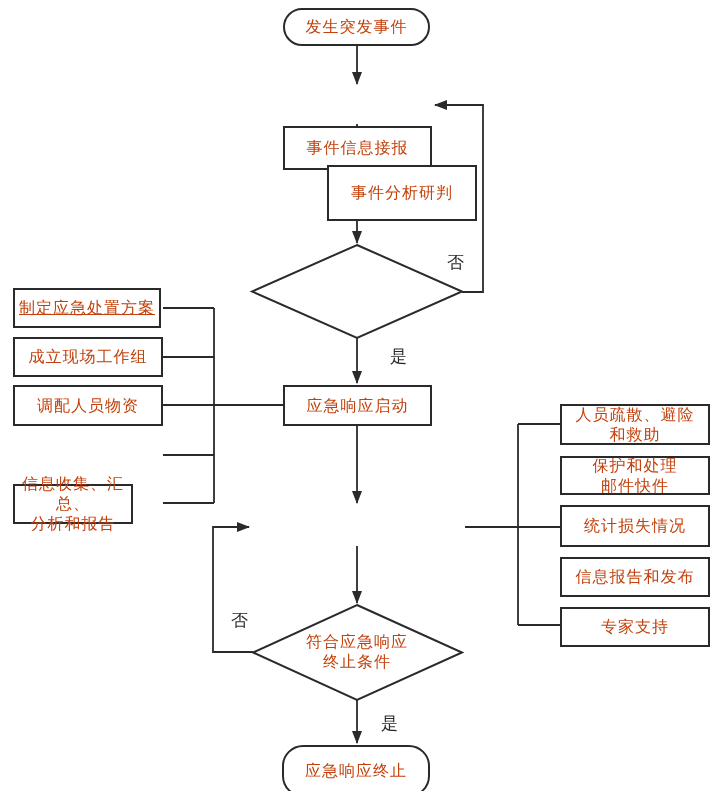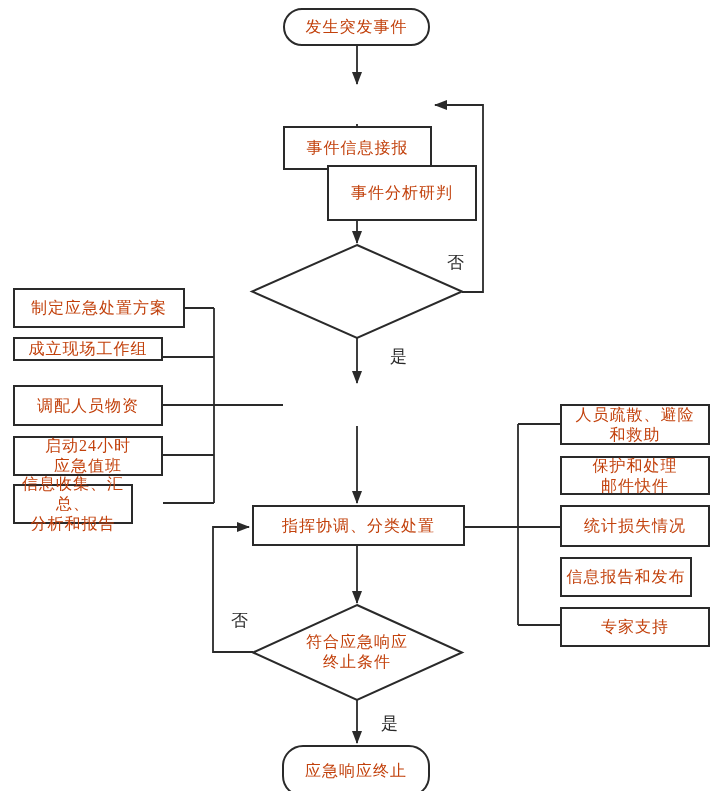--- a/index.html
+++ b/index.html
@@ -96,42 +96,40 @@
     <polygon points="357,605 462,652.5 357,700 253,652.5" fill="#ffffff" stroke="#2a2a2a" stroke-width="2"></polygon>
   </svg>
 
   <div class="node stadium" style="left:283px; top:8px;  width:147px; height:38px;">发生突发事件</div>
 
   <div class="node rect" style="left:283px; top:86px; width:149px; height:44px;margin-top:40px;">事件信息接报</div>
 
   <div class="node rect" style="left:282px; top:165px; width:150px; height:56px;margin-left:45px;">事件分析研判</div>
 
 
+  <div class="node rect" style="left:283px; top:385px; width:149px; height:41px;">应急响应启动</div>
 
-  <div class="node rect" style="left:252px; top:505px; width:213px; height:41px;">指挥协调、分类处置</div>
 
   <div class="node plain" style="left:262px; top:629px; width:190px; height:46px;">符合应急响应
 终止条件</div>
 
   <div class="node stadium" style="left:282px; top:745px; width:148px; height:52px;">应急响应终止</div>
 
-  <div class="node rect" style="left:13px; top:288px; width:172px; height:40px;">制定应急处置方案</div>
-  <div class="node rect" style="left:13px; top:337px; width:150px; height:24px;">成立现场工作组</div>
+  <div class="node rect" style="left:13px; top:288px; width:148px; height:40px;text-decoration:underline;">制定应急处置方案</div>
+  <div class="node rect" style="left:13px; top:337px; width:150px; height:40px;">成立现场工作组</div>
   <div class="node rect" style="left:13px; top:385px; width:150px; height:41px;">调配人员物资</div>
-  <div class="node rect" style="left:13px; top:436px; width:150px; height:40px;">启动24小时
-应急值班</div>
   <div class="node rect" style="left:13px; top:484px; width:120px; height:40px;">信息收集、汇总、
 分析和报告</div>
 
   <div class="node rect" style="left:560px; top:404px; width:150px; height:41px;">人员疏散、避险
 和救助</div>
   <div class="node rect" style="left:560px; top:456px; width:150px; height:39px;">保护和处理
 邮件快件</div>
   <div class="node rect" style="left:560px; top:505px; width:150px; height:42px;">统计损失情况</div>
-  <div class="node rect" style="left:560px; top:557px; width:132px; height:40px;text-align:center;">信息报告和发布</div>
+  <div class="node rect" style="left:560px; top:557px; width:150px; height:40px;text-align:center;">信息报告和发布</div>
   <div class="node rect" style="left:560px; top:607px; width:150px; height:40px;text-align:center;">专家支持</div>
 
   <span class="edge-label" style="left:447px; top:251px;">否</span>
   <span class="edge-label" style="left:390px; top:345px;">是</span>
   <span class="edge-label" style="left:231px; top:609px;">否</span>
   <span class="edge-label" style="left:381px; top:712px;">是</span>
 
 </div>
 
 </body></html>

